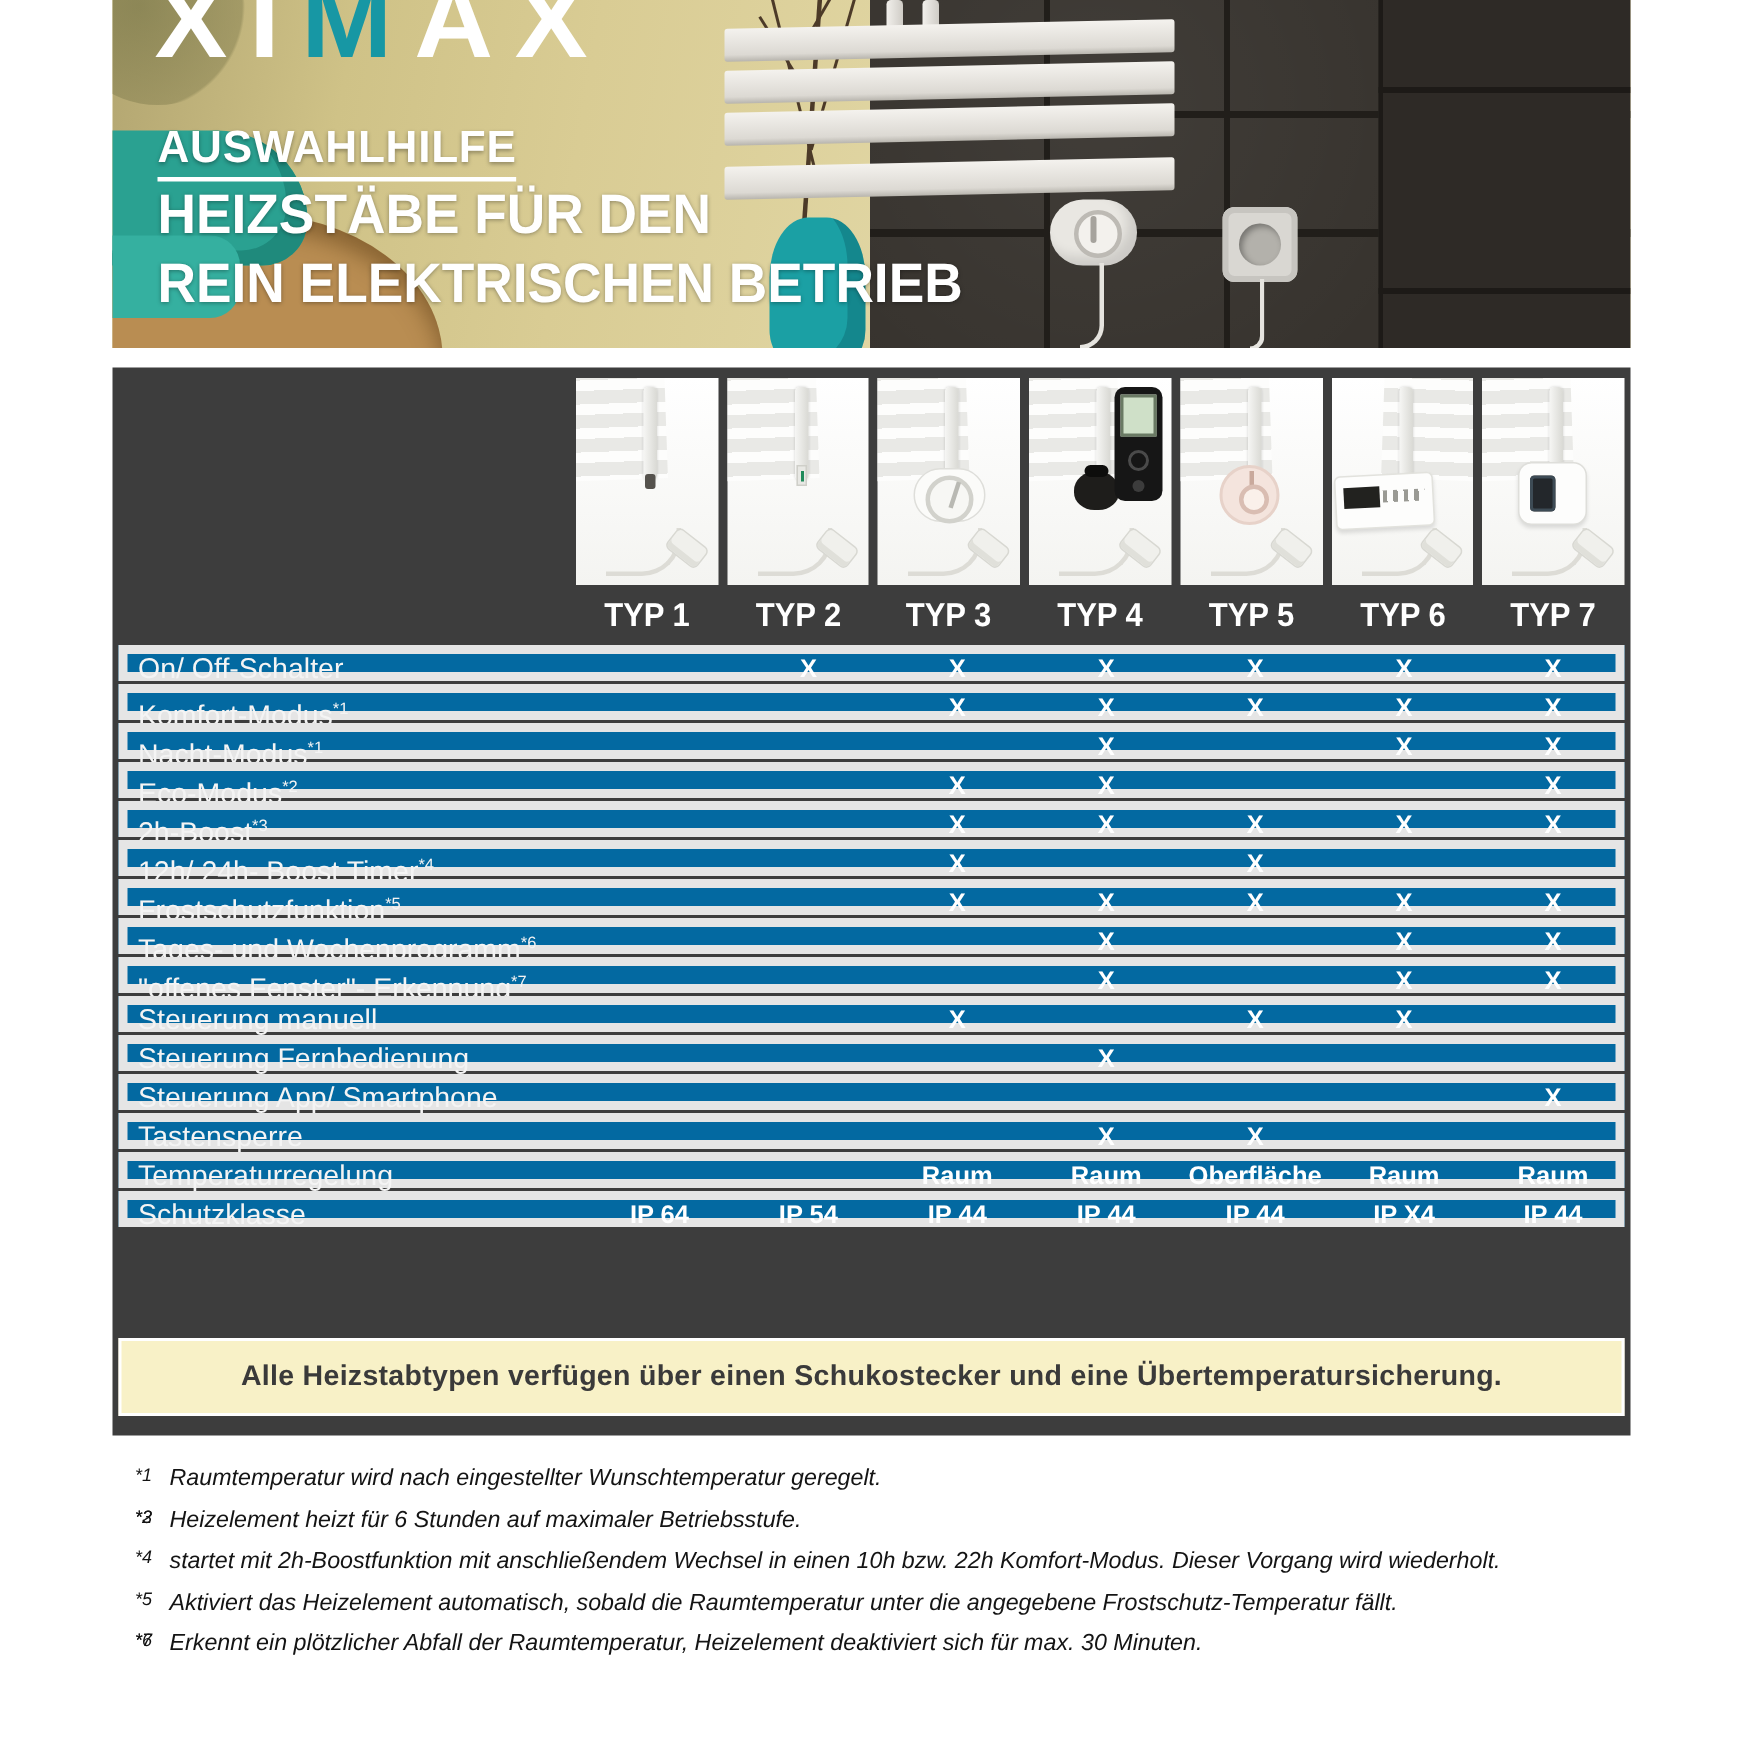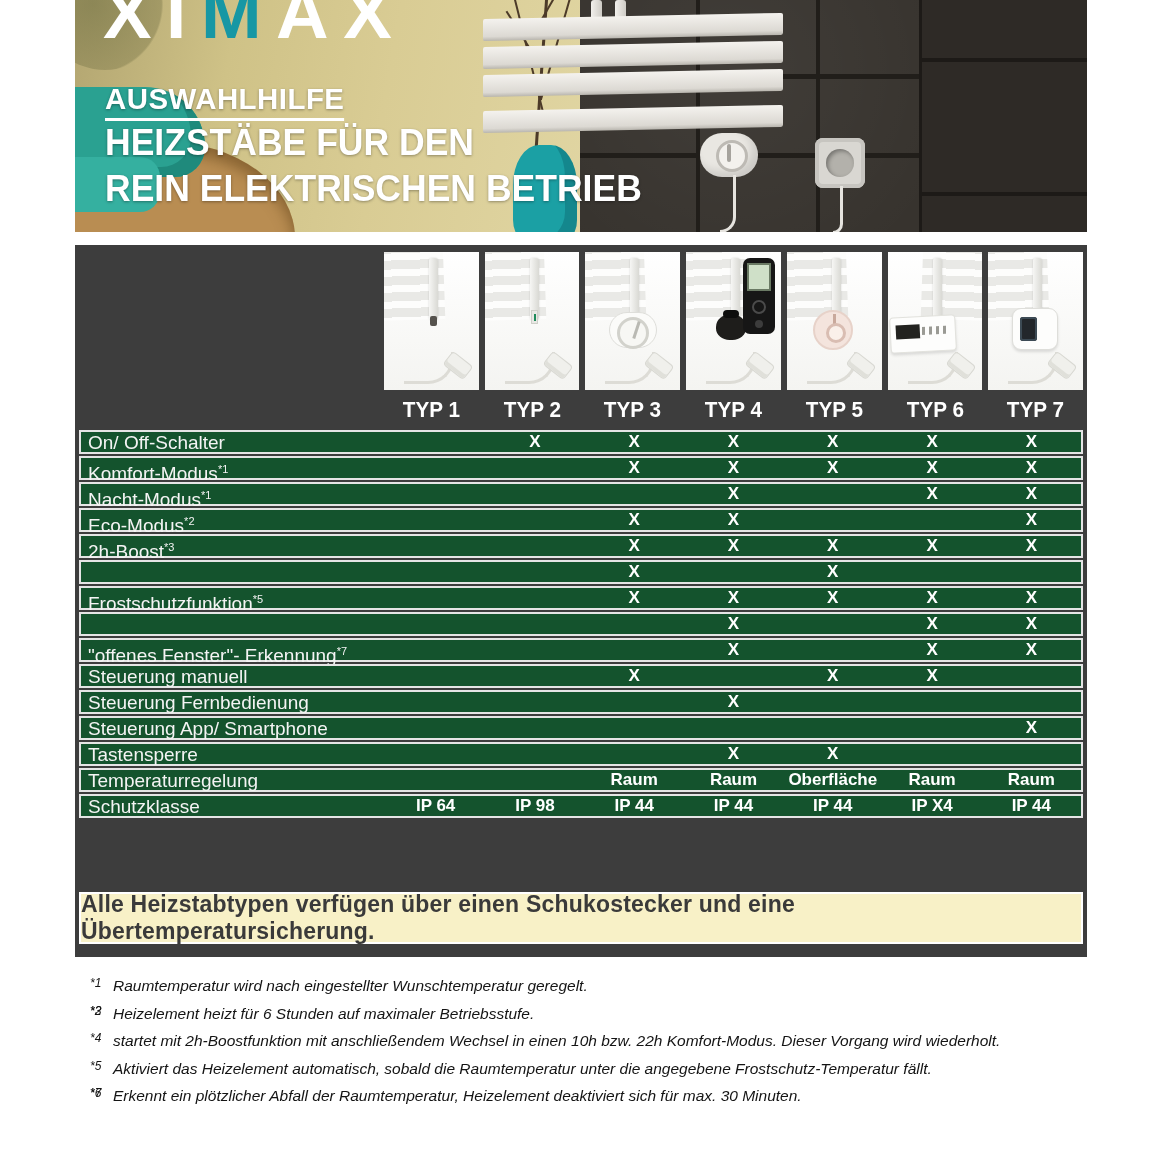--- a/index.html
+++ b/index.html
@@ -107,30 +107,30 @@
   .c-box { position:absolute; left:24px; top:56px; width:46px; height:42px; background:#fdfdfc; border:1px solid #dededa;
            border-radius:9px; box-shadow:0 2px 3px rgba(0,0,0,.12); }
   .c-box .scr { position:absolute; left:7px; top:8px; width:17px; height:24px; background:#23272b; border-radius:3px;
                 box-shadow:inset 0 0 0 2px #3d4b55; }
 
   #typelabels { position:absolute; left:309px; top:150px; width:699px; height:33px; display:flex; gap:6px; }
   #typelabels .tl { flex:1 1 auto; text-align:center; color:#fff; font-weight:bold; font-size:22px;
                     transform:scaleX(.94); line-height:30px; }
 
   #rows { position:absolute; left:4px; top:185px; width:1004px; }
-  .row { position:relative; height:24px; border:2px solid #e5e5e5; margin-bottom:2px; background:#14532d; }
+  .row { position:relative; height:24px; border:6px solid #e5e5e5; margin-bottom:2px; background:#0369a1; }
   .row .lbl { position:absolute; left:7px; top:0; line-height:22px; color:#f4f4f4; font-size:19px; white-space:nowrap; }
   .row .lbl sup { font-size:11px; }
   .row .cells { position:absolute; left:305px; top:0; width:695px; height:100%;
                 display:grid; grid-template-columns:repeat(7,1fr); align-items:center; }
   .row .cells span { text-align:center; color:#fff; font-weight:bold; font-size:17px; line-height:20px; }
 
   #notebar { position:absolute; left:4px; top:647px; width:1004px; height:52px; background:#f8f1c7;
              border:2px solid #ffffff; display:flex; align-items:center; justify-content:center; }
-  #notebar span { font-weight:bold; font-size:23px; color:#3a3a3a; letter-spacing:.2px; }
+  #notebar span { font-weight:bold; font-size:19px; color:#3a3a3a; letter-spacing:.2px; }
 
   
   #footnotes { position:absolute; left:90px; top:976px; width:1000px; }
   .fn { position:relative; font-style:italic; font-size:15.5px; color:#141414; margin-bottom:8.5px;
         padding-left:23px; line-height:19px; white-space:nowrap; }
   .fn sup { position:absolute; left:0; top:-2px; font-size:12px; font-style:italic; }
 </style>
 </head>
 <body>
 
@@ -299,20 +299,21 @@
             <span></span>
             <span></span>
             <span>X</span>
             <span>X</span>
             <span>X</span>
             <span>X</span>
             <span>X</span>
           </div>
         </div>
         <div class="row">
+          <span class="lbl">12h/ 24h- Boost Timer<sup>*4</sup></span>
           <div class="cells">
             <span></span>
             <span></span>
             <span>X</span>
             <span></span>
             <span>X</span>
             <span></span>
             <span></span>
           </div>
         </div>
@@ -322,20 +323,21 @@
             <span></span>
             <span></span>
             <span>X</span>
             <span>X</span>
             <span>X</span>
             <span>X</span>
             <span>X</span>
           </div>
         </div>
         <div class="row">
+          <span class="lbl">Tages- und Wochenprogramm<sup>*6</sup></span>
           <div class="cells">
             <span></span>
             <span></span>
             <span></span>
             <span>X</span>
             <span></span>
             <span>X</span>
             <span>X</span>
           </div>
         </div>
@@ -408,21 +410,21 @@
             <span>Raum</span>
             <span>Oberfläche</span>
             <span>Raum</span>
             <span>Raum</span>
           </div>
         </div>
         <div class="row">
           <span class="lbl">Schutzklasse</span>
           <div class="cells">
             <span>IP 64</span>
-            <span>IP 98</span>
+            <span>IP 54</span>
             <span>IP 44</span>
             <span>IP 44</span>
             <span>IP 44</span>
             <span>IP X4</span>
             <span>IP 44</span>
           </div>
         </div>
       </div>
     <div id="notebar">
       <span>Alle Heizstabtypen verfügen über einen Schukostecker und eine Übertemperatursicherung.</span>

